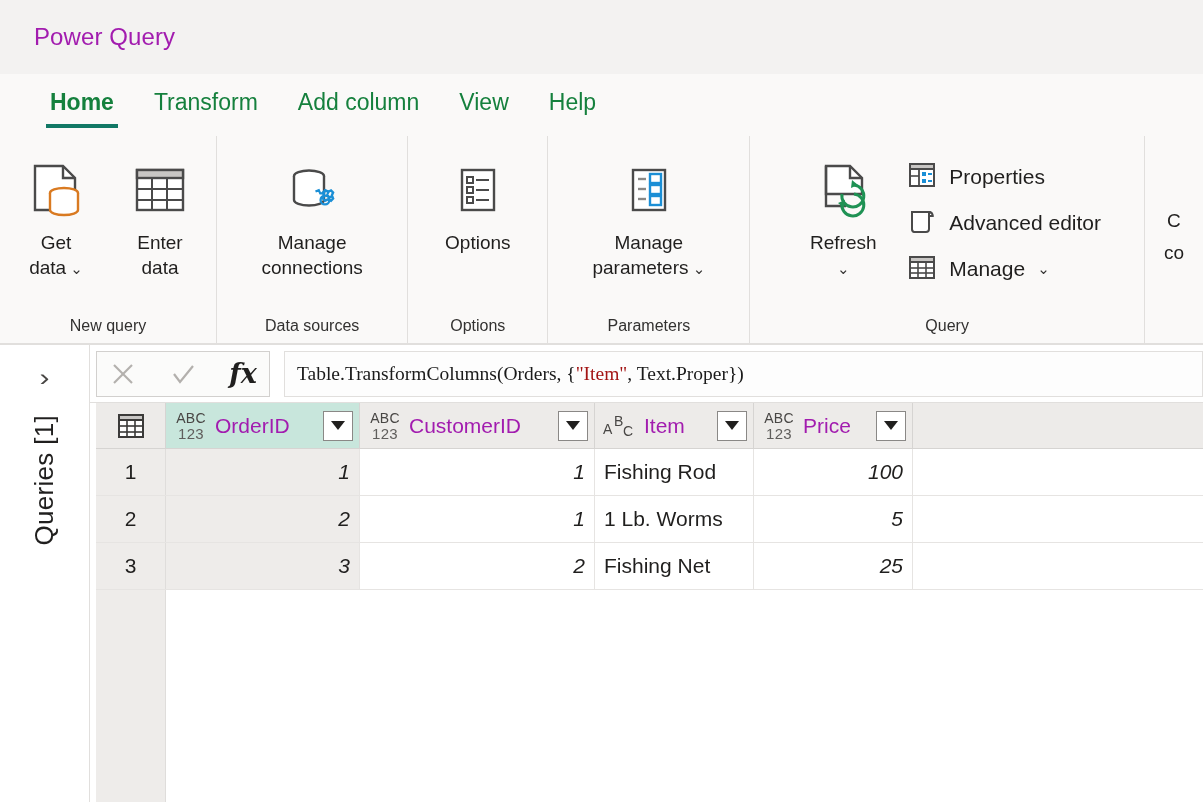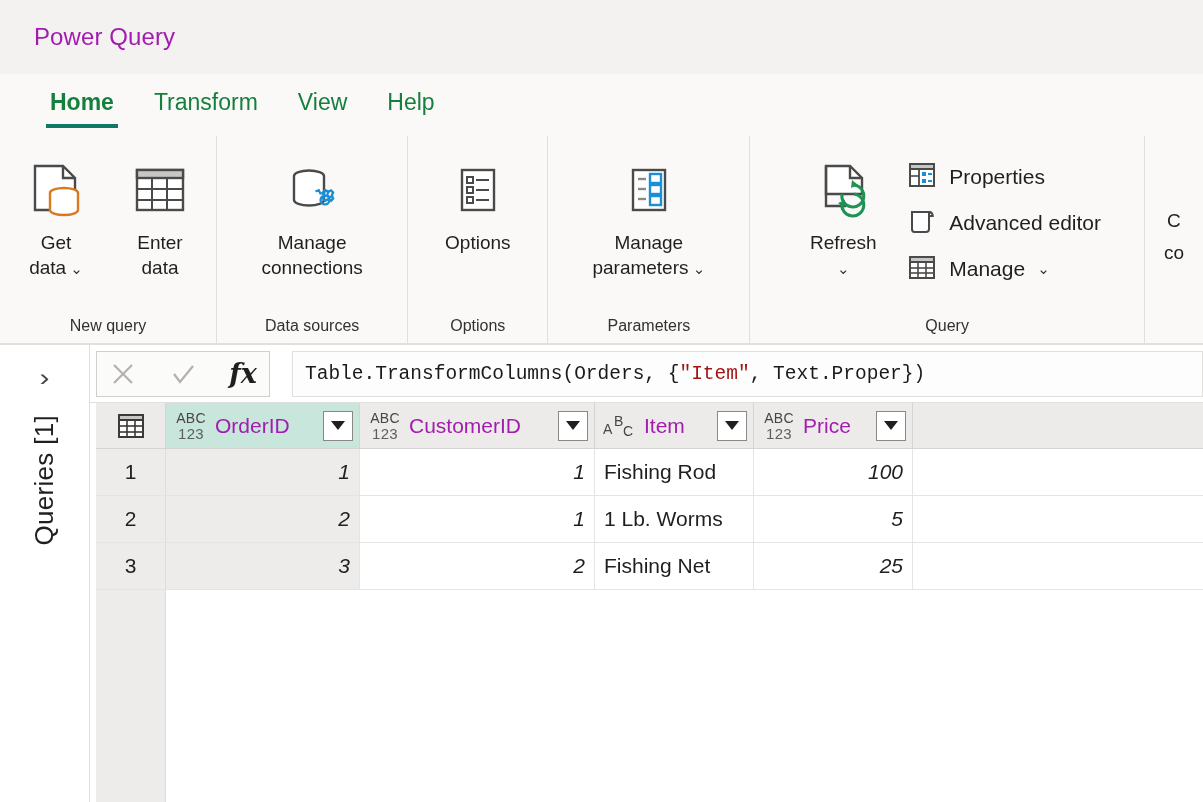--- a/index.html
+++ b/index.html
@@ -194,27 +194,27 @@
   .fx {
     font-family: "DejaVu Serif", serif;
     font-style: italic;
     font-size: 27px;
     font-weight: bold;
     color: #201f1e;
   }
   .fb-input {
     flex: 1;
     height: 46px;
-    margin-left: 22px;
+    margin-left: 14px;
     border: 1px solid #e1dfdd;
     background: #fdfdfd;
     display: flex;
     align-items: center;
     padding: 0 12px;
-    font-family: Liberation Mono, monospace;
+    font-family: Liberation Serif, serif;
     font-size: 19.5px;
     color: #1a1a1a;
     white-space: nowrap;
     overflow: hidden;
   }
   .fb-input .str { color: #a31515; }
 
   
   .grid {
     flex: 1;
@@ -320,20 +320,21 @@
 </head>
 <body>
 
 <div class="titlebar">
   <div class="app-title">Power Query</div>
 </div>
 
 <div class="tabstrip">
   <div class="tab active">Home</div>
   <div class="tab">Transform</div>
+  <div class="tab">Add column</div>
   <div class="tab">View</div>
   <div class="tab">Help</div>
 </div>
 
 <div class="ribbon">
 
   <div class="rgroup" style="width:216px;">
     <div class="rgroup-body">
       <div class="bigbtn">
         <div class="ico">

